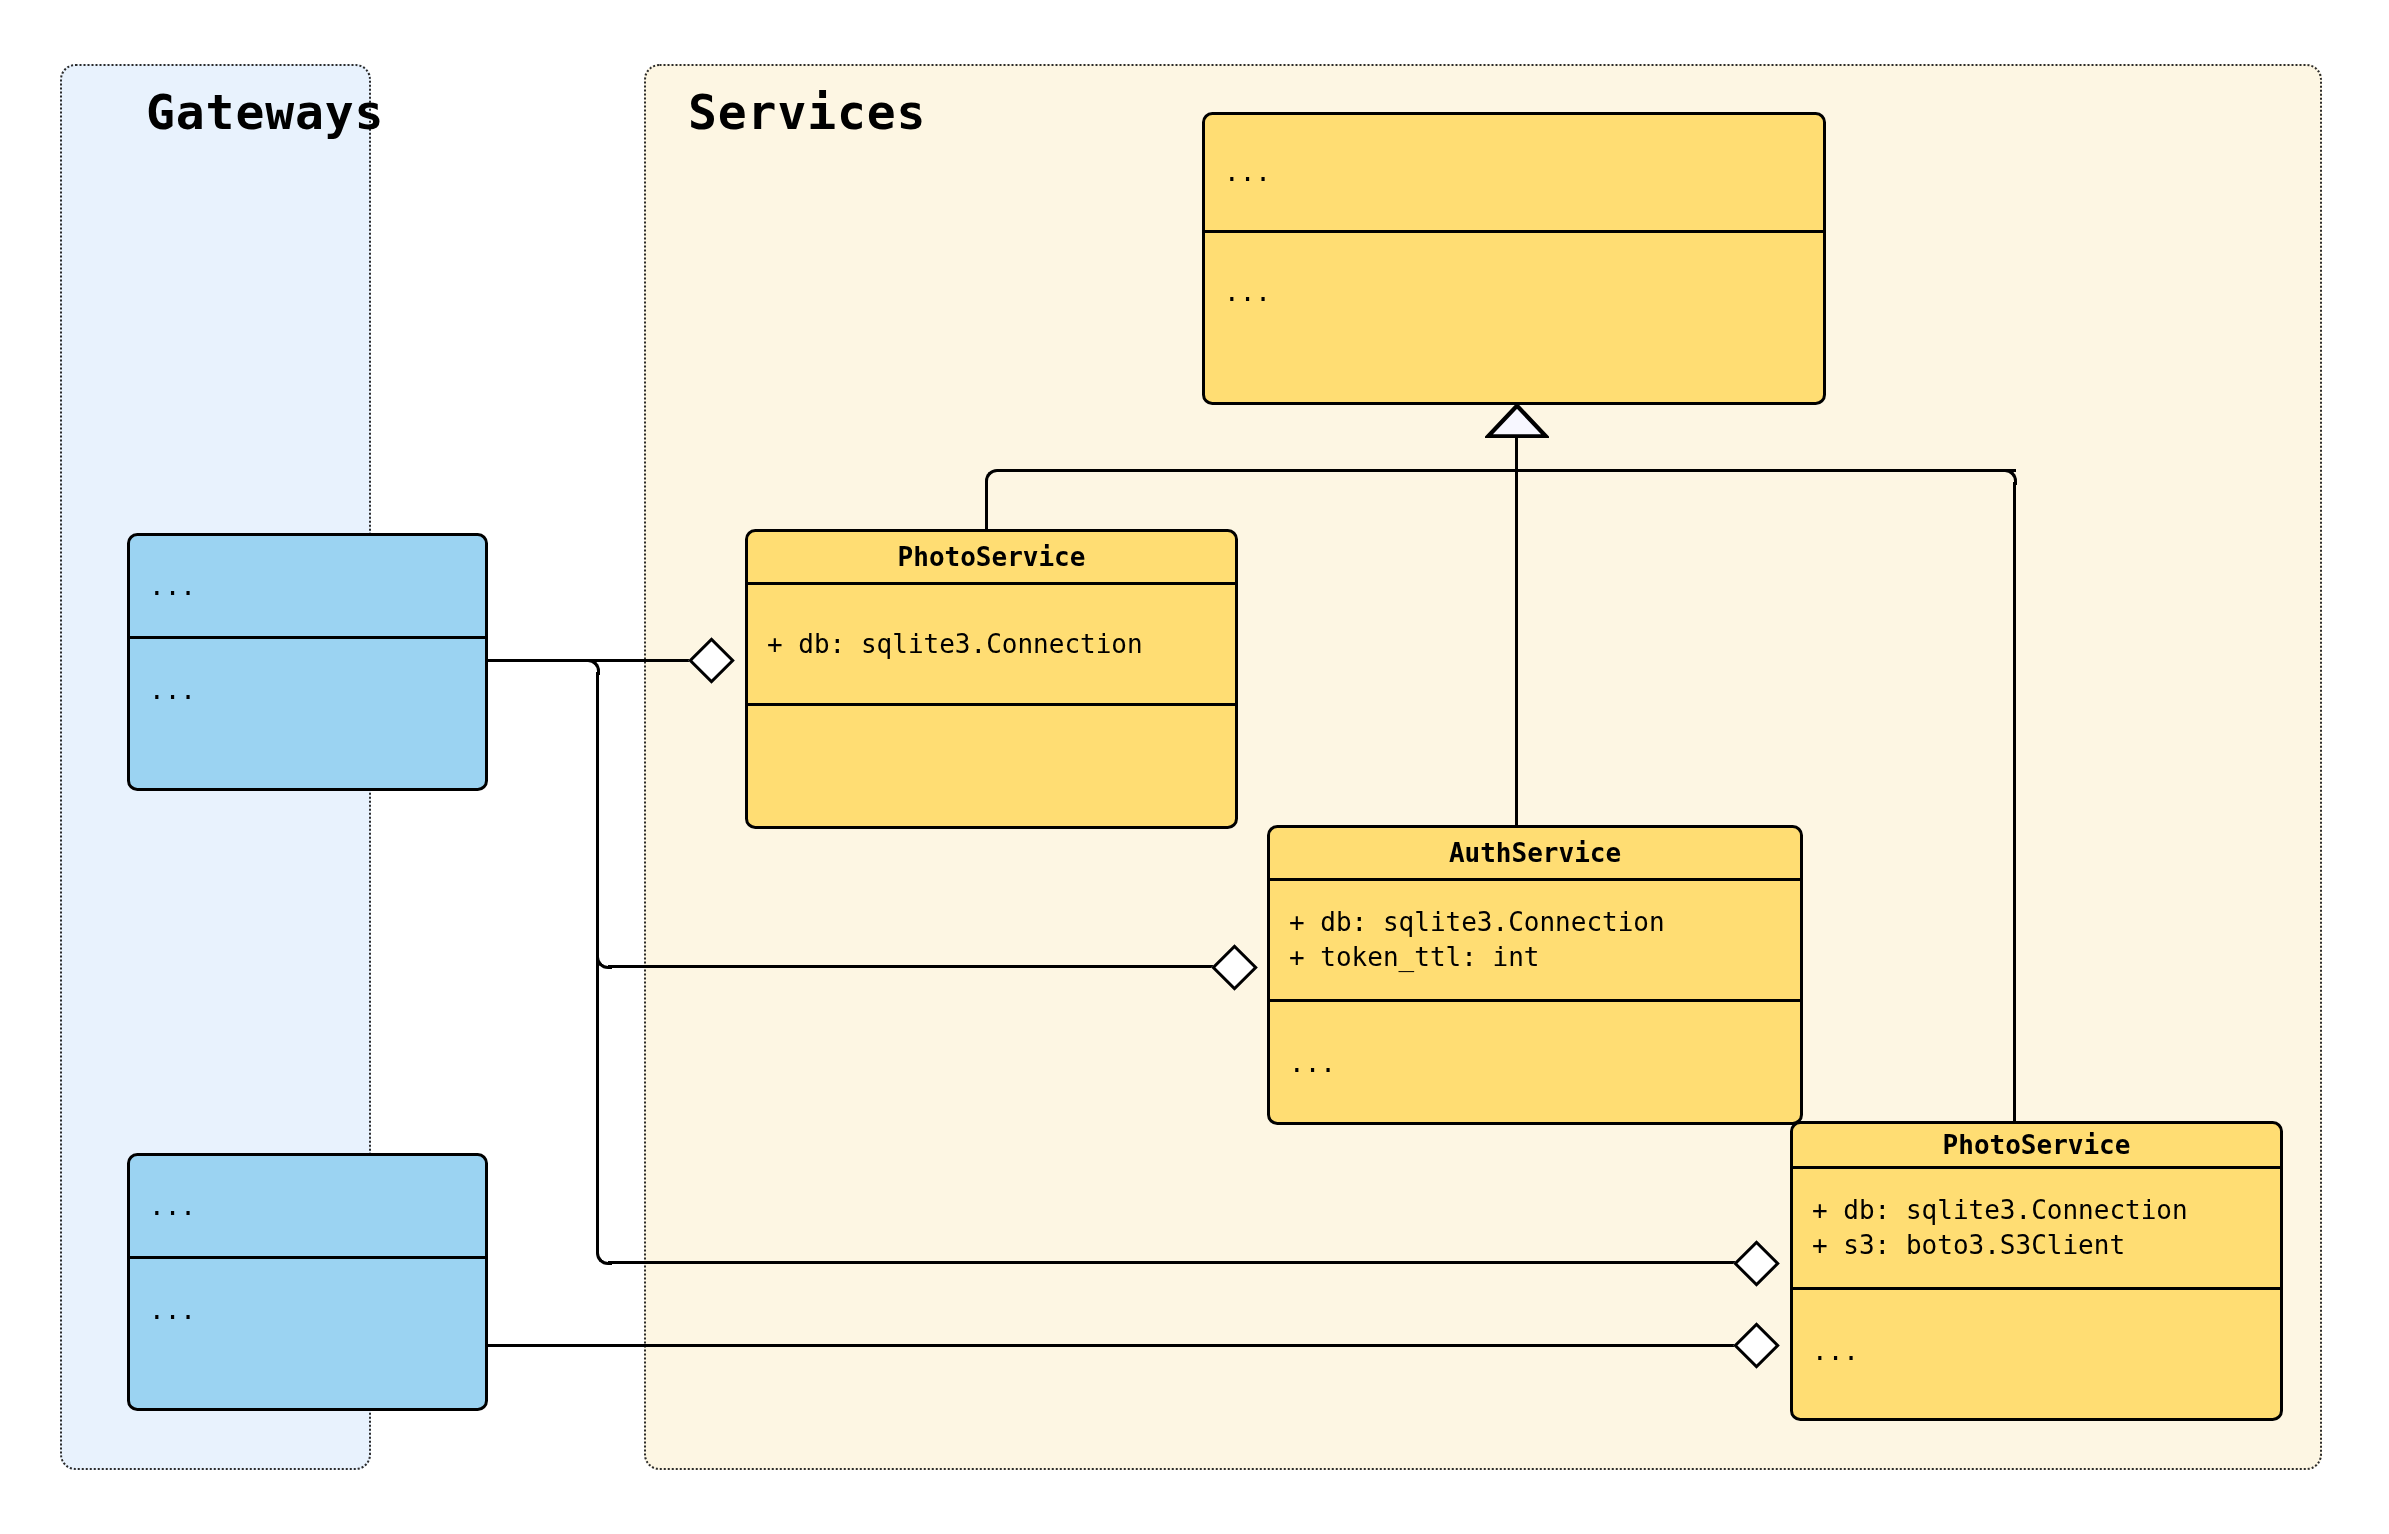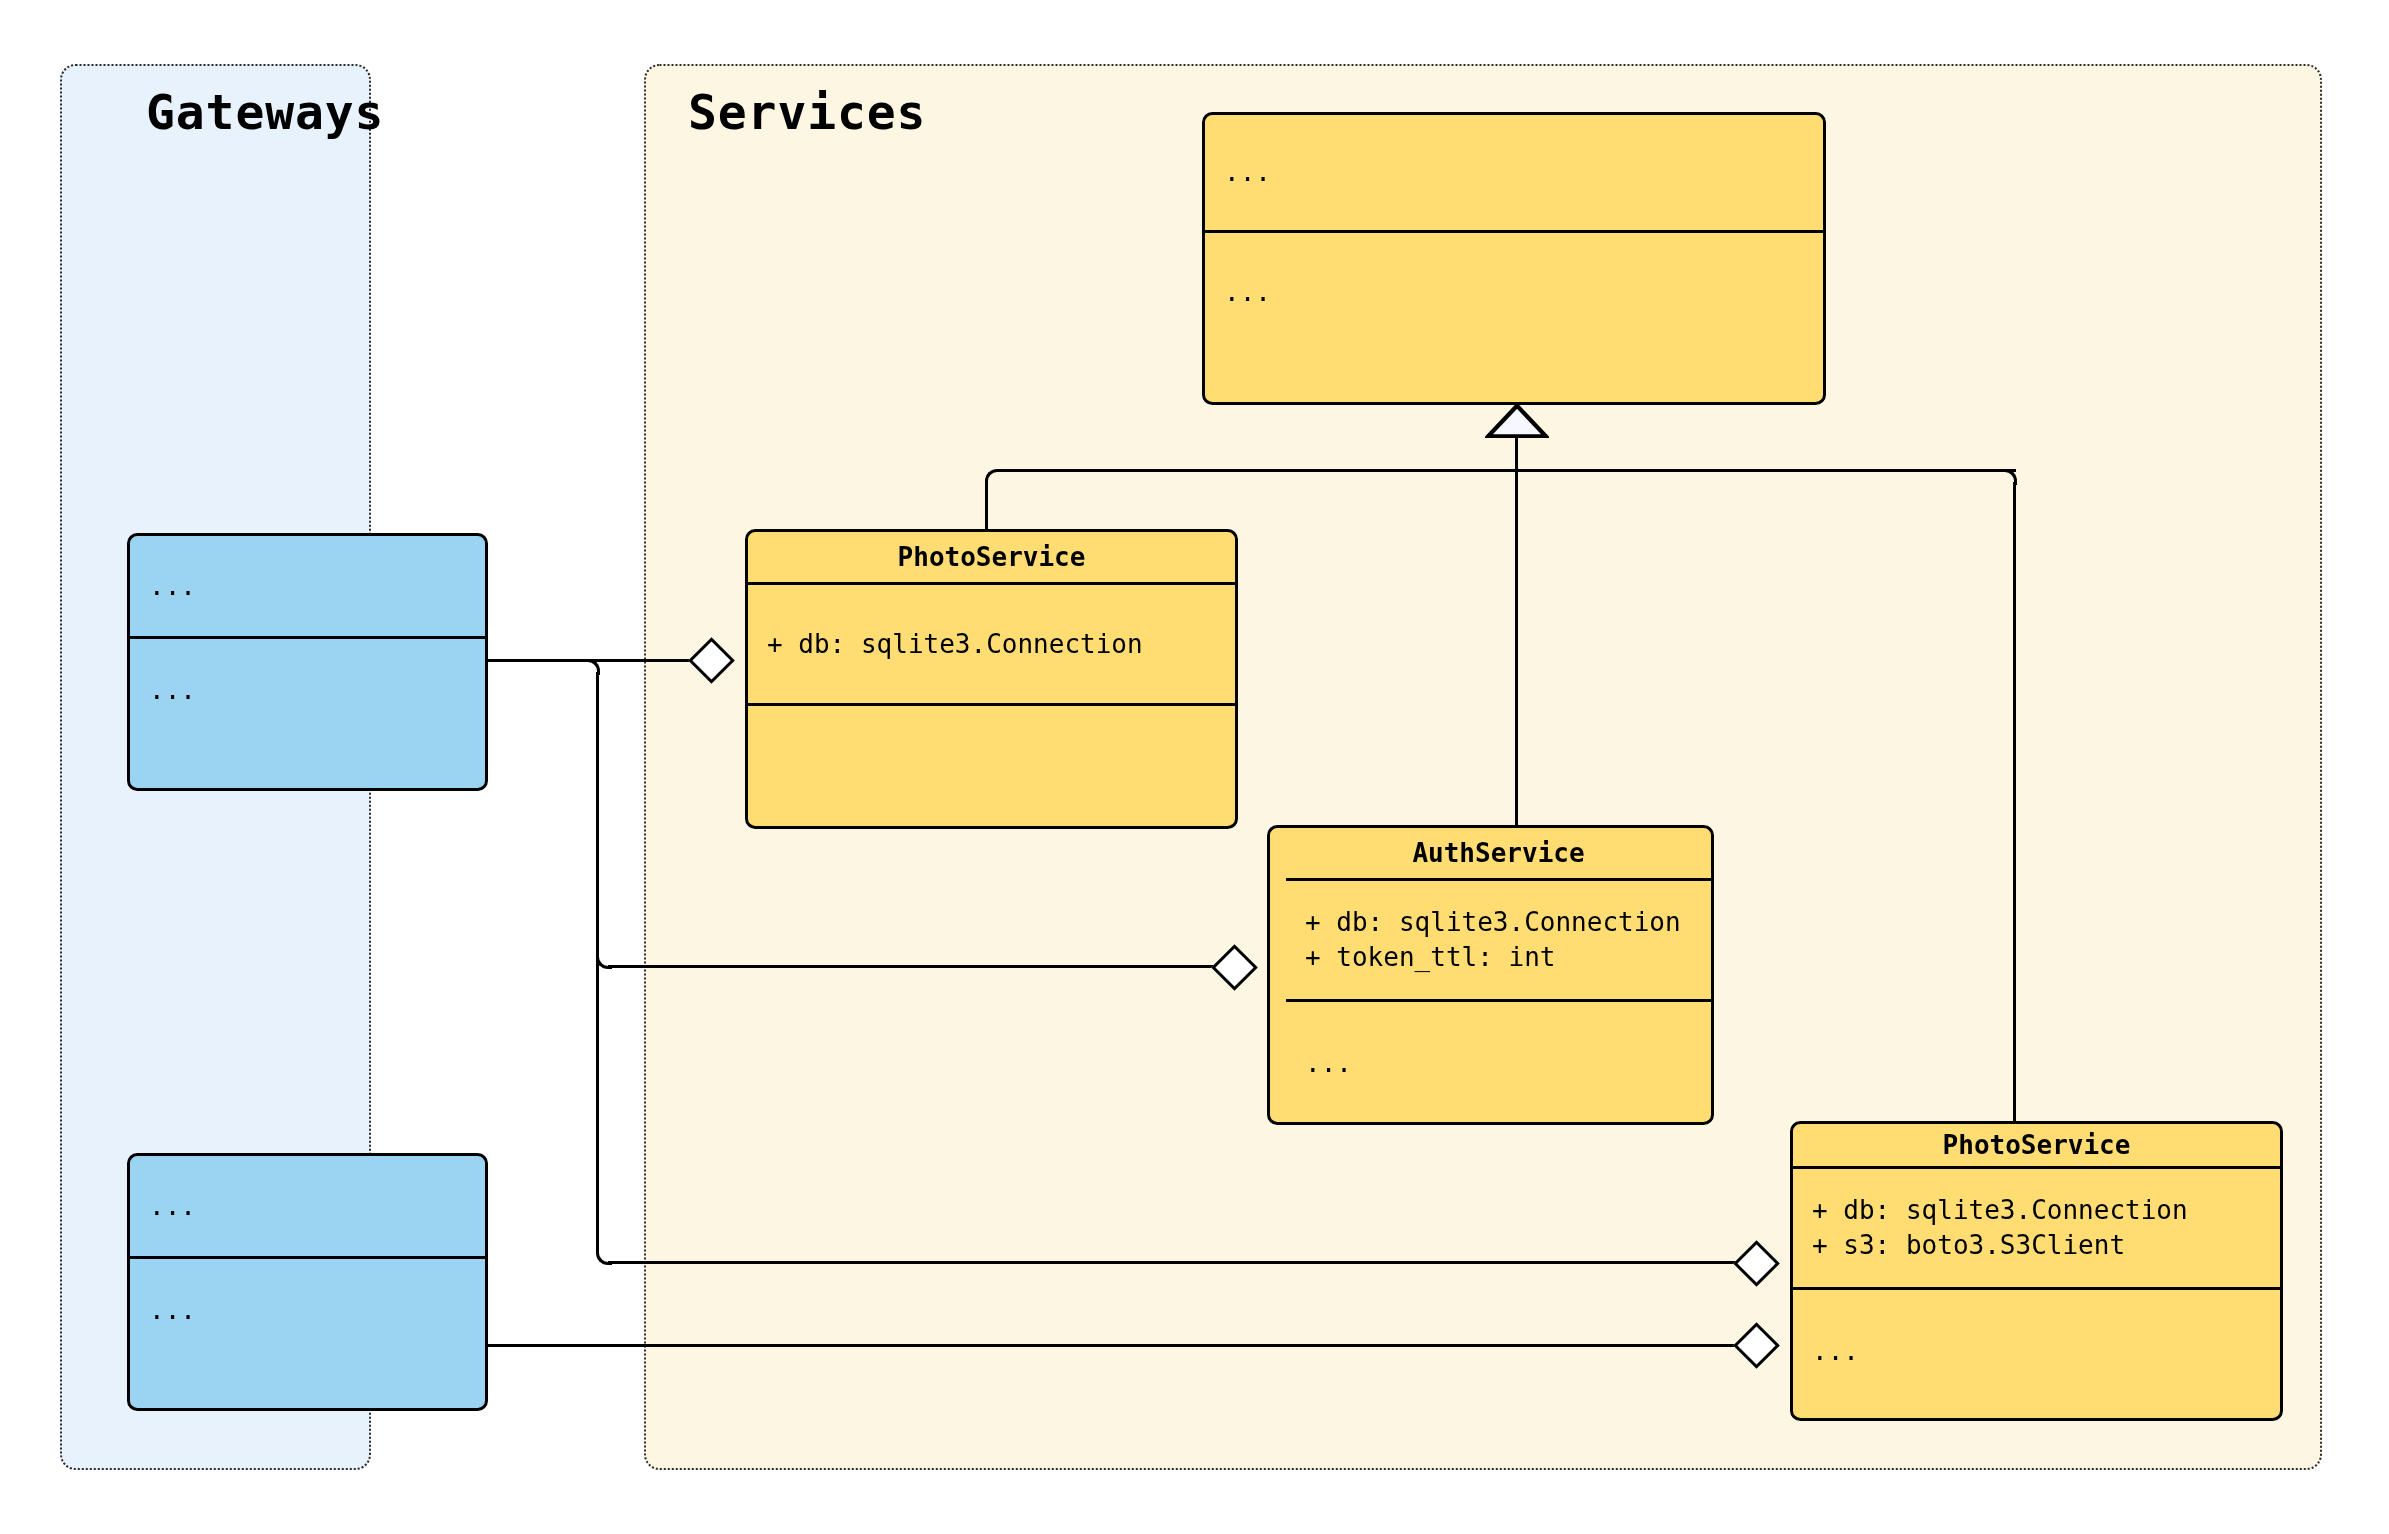--- a/index.html
+++ b/index.html
@@ -172,21 +172,21 @@
     <div class="compartment body-compartment divider" style="height:118px;">...</div>
     <div class="compartment body-compartment" style="height:118px;">...</div>
   </div>
 
   <div class="uml-class fill-service" style="left:745px; top:529px; width:493px; height:300px;">
     <div class="compartment title-compartment" style="height:53px;">PhotoService</div>
     <div class="compartment body-compartment divider" style="height:121px;">+ db: sqlite3.Connection</div>
     <div class="compartment body-compartment" style="height:122px;"></div>
   </div>
 
-  <div class="uml-class fill-service" style="left:1267px; top:825px; width:447px; height:300px;padding-left:16px;">
+  <div class="uml-class fill-service" style="left:1267px; top:825px; width:536px; height:300px;">
     <div class="compartment title-compartment" style="height:53px;">AuthService</div>
     <div class="compartment body-compartment divider" style="height:121px;">
       <div>+ db: sqlite3.Connection</div>
       <div>+ token_ttl: int</div>
     </div>
     <div class="compartment body-compartment" style="height:122px;">...</div>
   </div>
 
   <div class="uml-class fill-service" style="left:1790px; top:1121px; width:493px; height:300px;">
     <div class="compartment title-compartment" style="height:45px;">PhotoService</div>

